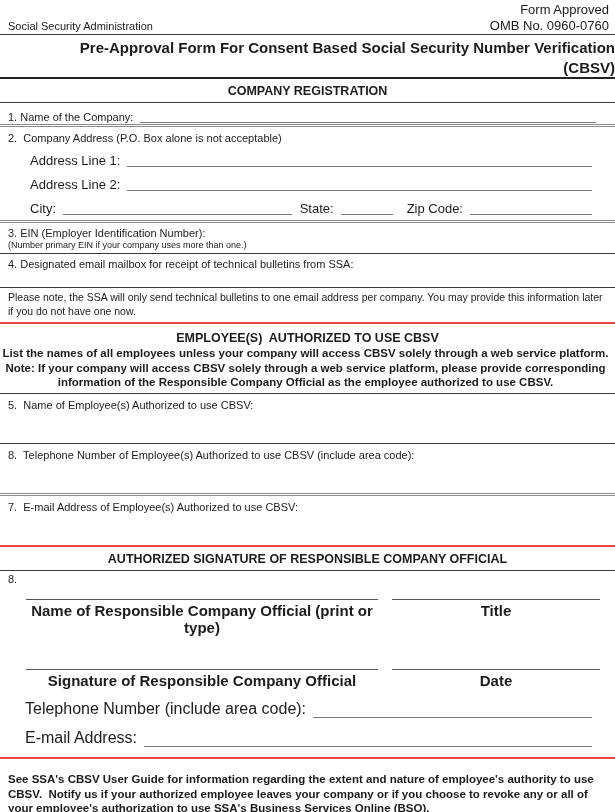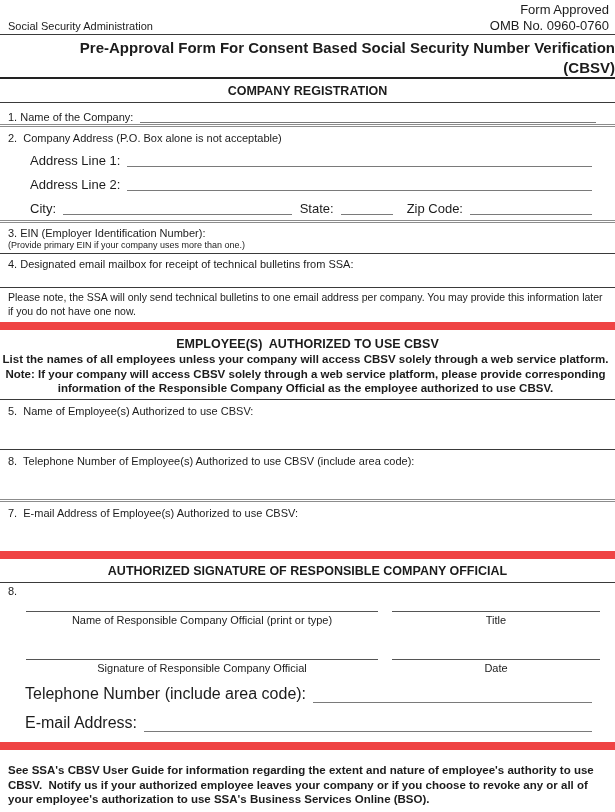--- a/index.html
+++ b/index.html
@@ -17,21 +17,21 @@
   .agency { font-size: 11px; padding-bottom: 1px; }
   .approval { text-align: right; font-size: 13px; line-height: 1.2; }
 
   
   .title-block { text-align:right; font-weight:bold; font-size:15px;
                  line-height:1.3; padding: 3px 0 0; border-bottom: 2px solid #222; }
 
   .section-head { text-align:center; font-weight:bold; font-size:12.5px;
                   padding: 5px 4px 4px; }
   .rule-b1 { border-bottom: 1px solid #3a3a3a; }
-  .rule-b2 { border-bottom: 8px solid #ef4444; }
+  .rule-b2 { border-bottom: 2px solid #ef4444; }
   .rule-gray { border-bottom: 3px double #8c8c8c; }
 
   .item-label { font-size: 11px; }
   .small-note { font-size: 9px; margin-top: 1px; }
 
   .field-row { display:flex; align-items:flex-end; font-size:11px; }
   .fill { flex:1; border-bottom:1px solid #7a7a7a; height:13px; margin-left:7px; }
   .fill-fixed { border-bottom:1px solid #7a7a7a; height:13px; margin-left:7px; }
 
   .item1 { padding: 7px 12px 1px 8px; }
@@ -56,21 +56,21 @@
 
   .item-block { padding: 5px 8px 0 8px; }
   .item-block .item-label { margin-bottom: 0; }
 
   .sig-block { padding: 2px 8px 0 8px; }
   .sig-cols { display:flex; justify-content:space-between; margin: 4px 7px 0 18px; }
   .sig-col-l { width: 352px; flex:none; }
   .sig-col-r { width: 208px; flex:none; }
   .sig-line { border-bottom: 1px solid #555; height: 11px; }
   .sig-line-tall { border-bottom: 1px solid #555; height: 28px; }
-  .sig-label { text-align:center; font-size:11px; padding-top:2px; }
+  .sig-label { text-align:center; font-size:15px; padding-top:2px;font-weight:bold; }
   .contact-row { display:flex; align-items:flex-end; font-size:16px; margin: 11px 15px 0 17px; }
   .contact-row.last { padding-bottom: 10px; }
 
   .bottom-notice { font-weight:bold; font-size:11.5px; line-height:1.3;
                    padding: 13px 8px 0 8px; }
 
   .footer { margin-top: 11px; border-top: 1px solid #3a3a3a;
             padding: 2px 8px; font-size: 11px; line-height: 1.25; }
   .bold { font-weight: bold; padding-left: 16px; }
 </style>
@@ -116,21 +116,21 @@
       <span class="fill"></span>
       <span class="lbl state-lbl" data-bind="registration.state_label">State:</span>
       <span class="fill-fixed w-state"></span>
       <span class="lbl zip-lbl" data-bind="registration.zip_label">Zip Code:</span>
       <span class="fill-fixed w-zip"></span>
     </div>
   </div>
 
   <div class="item3 rule-b1">
     <div class="item-label" data-bind="registration.item3_label">3. EIN (Employer Identification Number):</div>
-    <div class="small-note" data-bind="registration.item3_note">(Provide primary EIN if your company uses more than one.)</div>
+    <div class="small-note" data-bind="registration.item3_note">(Number primary EIN if your company uses more than one.)</div>
   </div>
 
   <div class="item4 rule-b1">
     <div class="item-label" data-bind="registration.item4_label">4. Designated email mailbox for receipt of technical bulletins from SSA:</div>
     <div class="write-area"></div>
   </div>
 
   <div class="note-box rule-b2" data-bind="registration.bulletin_note">Please note, the SSA will only send technical bulletins to one email address per company. You may provide this information later if you do not have one now.</div>
 
   <div class="emp-head rule-b1">

